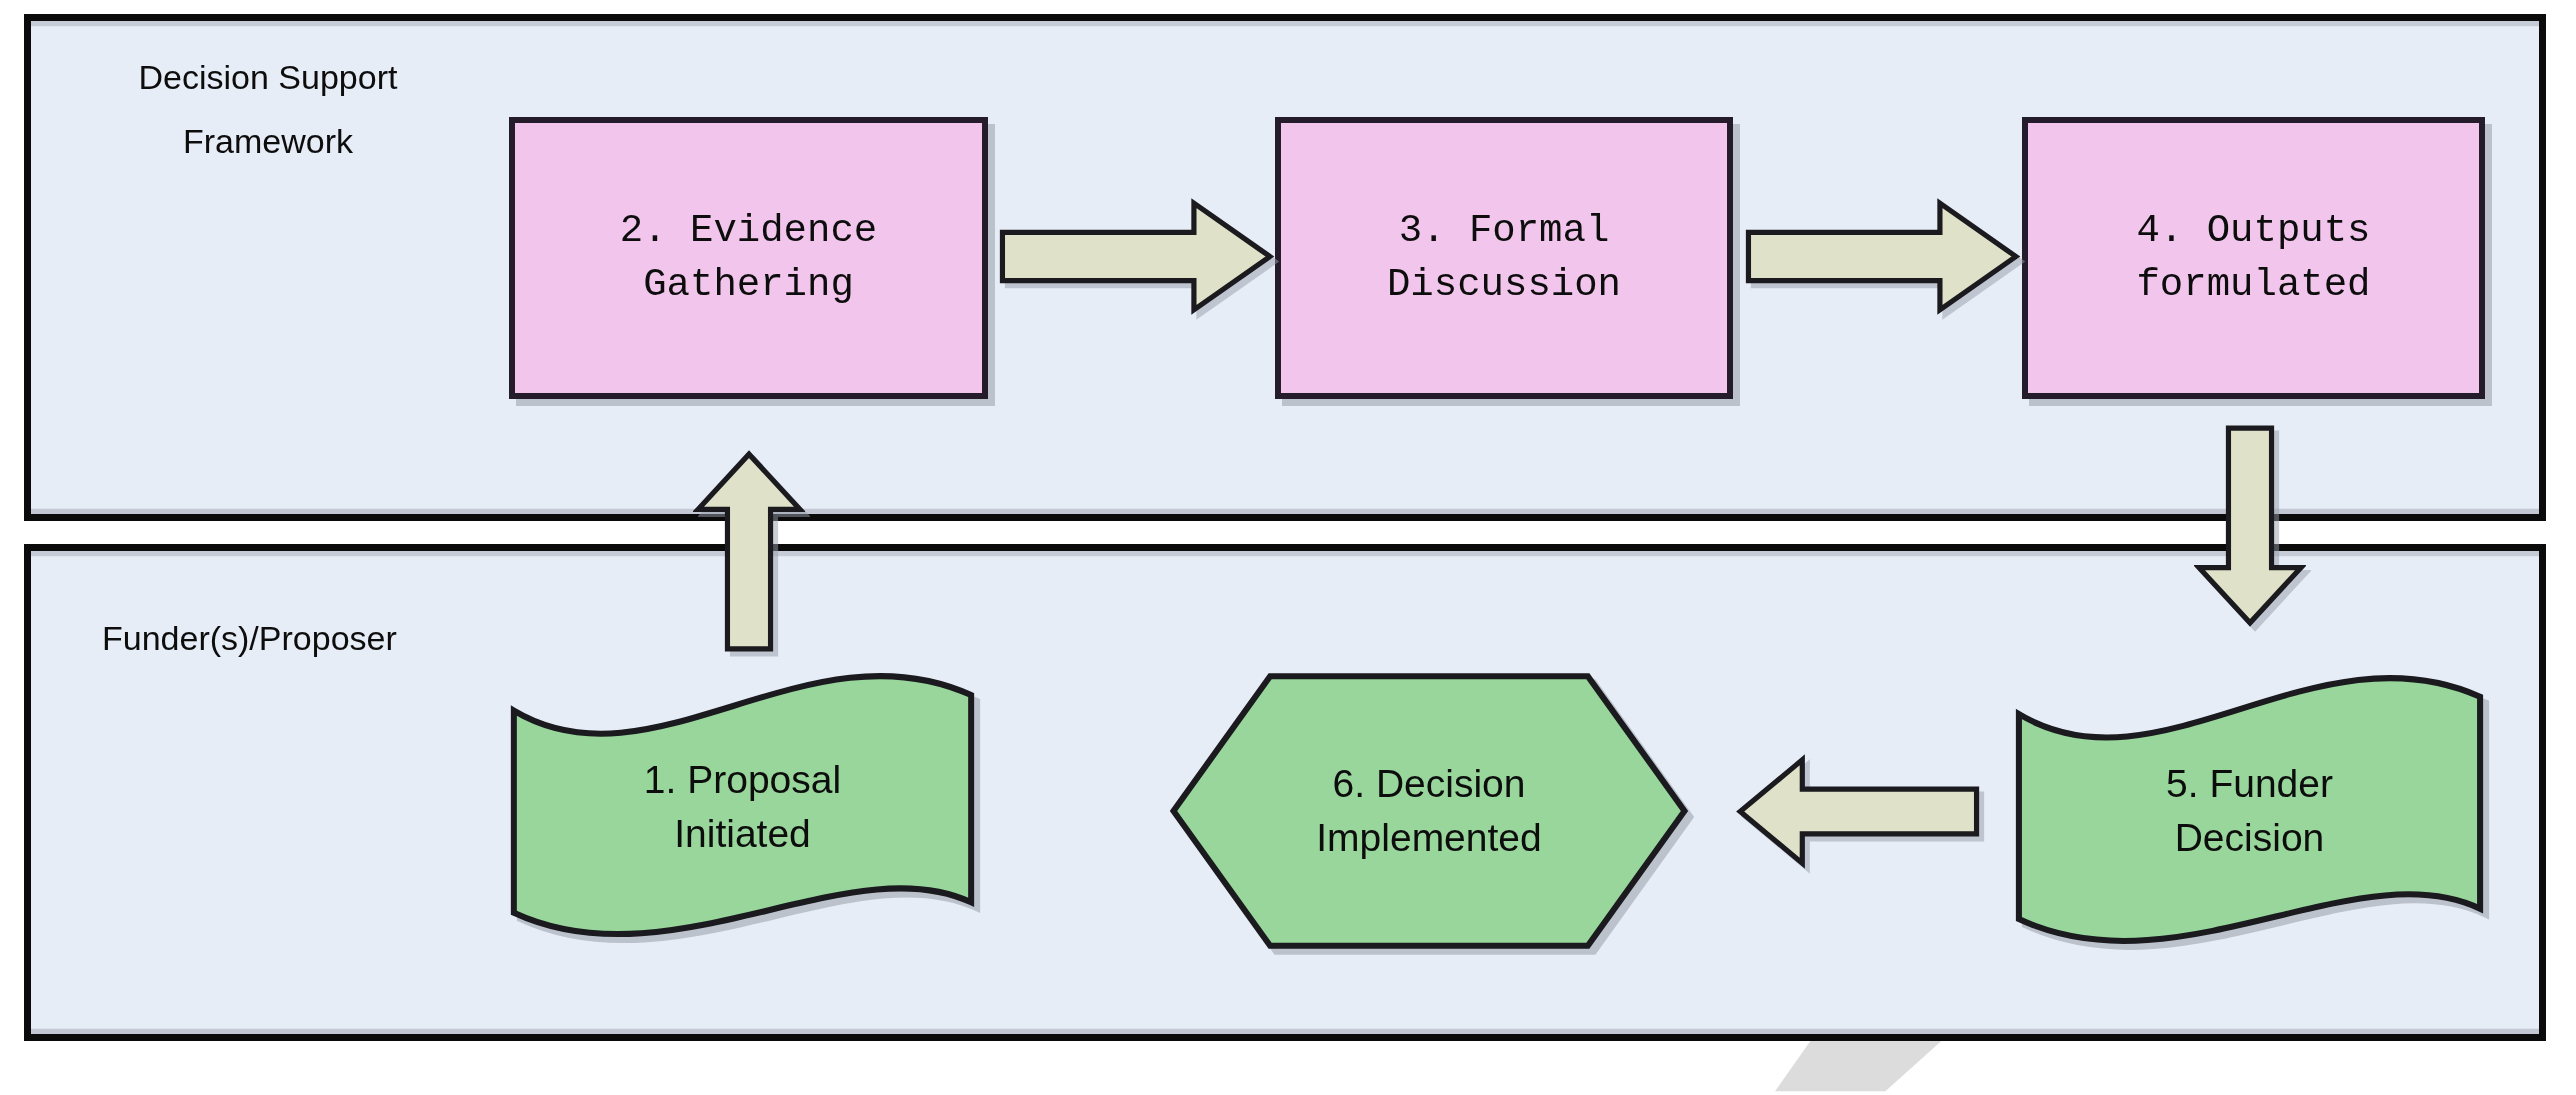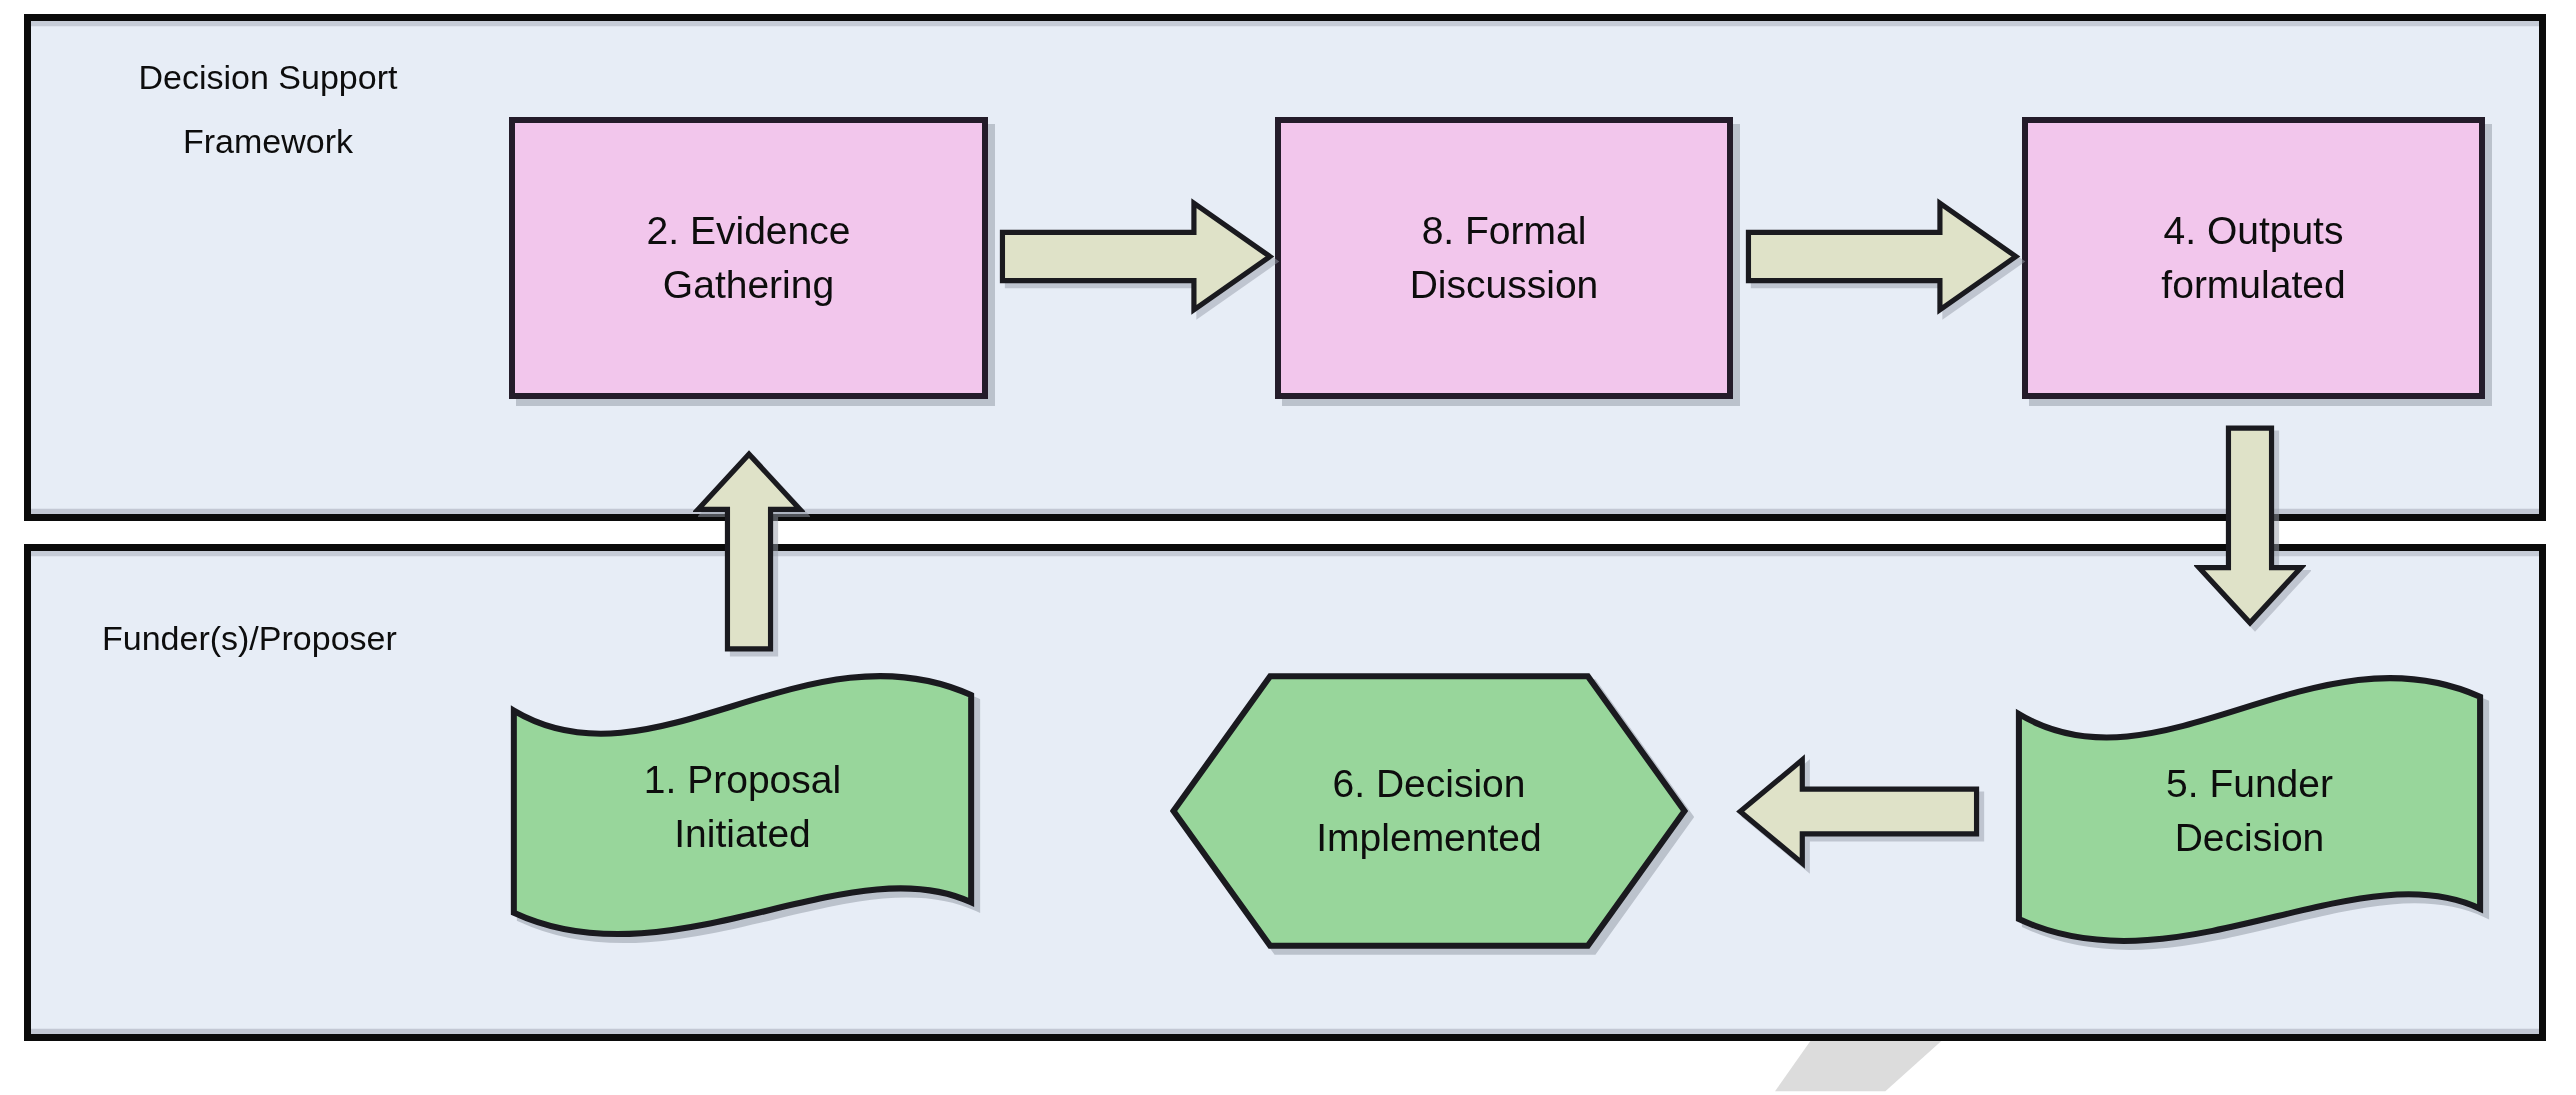--- a/index.html
+++ b/index.html
@@ -18,21 +18,21 @@
   .lane-label-1{left:78px;top:45px;width:380px;text-align:center;}
   .lane-label-2{left:102px;top:606px;text-align:left;}
 
   
   .node{position:absolute;display:flex;align-items:center;justify-content:center;z-index:4;}
   .node-label{position:relative;z-index:2;font-size:39px;line-height:54px;text-align:center;
               white-space:pre-line;color:#0d0d0d;}
 
   
   .process{background:#f2c6ec;border:6px solid #241c2a;box-sizing:border-box;
-           box-shadow:7px 7px 0 rgba(152,158,170,.55);}
+           box-shadow:7px 7px 0 rgba(152,158,170,.55);font-family:Liberation Mono, monospace;}
 
   
   .shape-svg{position:absolute;left:0;top:0;width:100%;height:100%;z-index:1;
              filter:drop-shadow(6px 6px 0 rgba(152,158,170,.55));}
 
   
   .flow{position:absolute;z-index:6;}
   .flow svg{display:block;width:100%;height:100%;
             filter:drop-shadow(5.2px 5.2px 0 rgba(152,158,170,.5));}
 
@@ -49,21 +49,21 @@
   <div class="lane-label lane-label-1">Decision Support
 Framework</div>
   <div class="lane-label lane-label-2">Funder(s)/Proposer</div>
 
   <div class="node process" style="left:509px;top:117px;width:479px;height:282px;">
     <div class="node-label">2. Evidence
 Gathering</div>
   </div>
 
   <div class="node process" style="left:1275px;top:117px;width:458px;height:282px;">
-    <div class="node-label">8. Formal
+    <div class="node-label">3. Formal
 Discussion</div>
   </div>
 
   <div class="node process" style="left:2022px;top:117px;width:463px;height:282px;">
     <div class="node-label">4. Outputs
 formulated</div>
   </div>
 
   <div class="node" style="left:507px;top:664px;width:471px;height:285px;">
     <svg class="shape-svg" viewBox="0 0 550 330" preserveAspectRatio="none">

